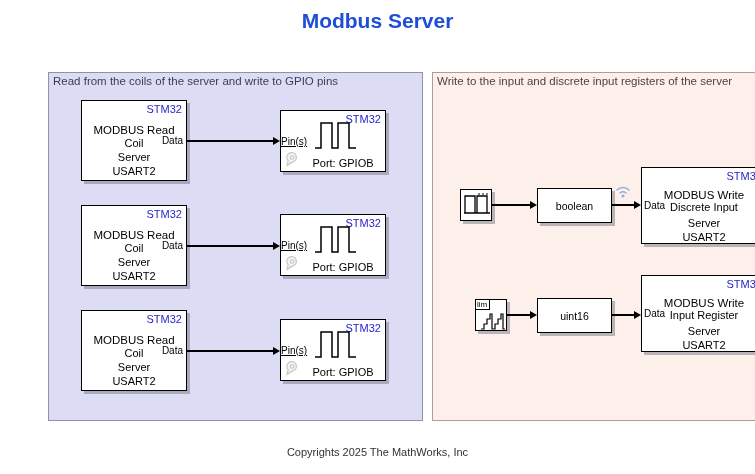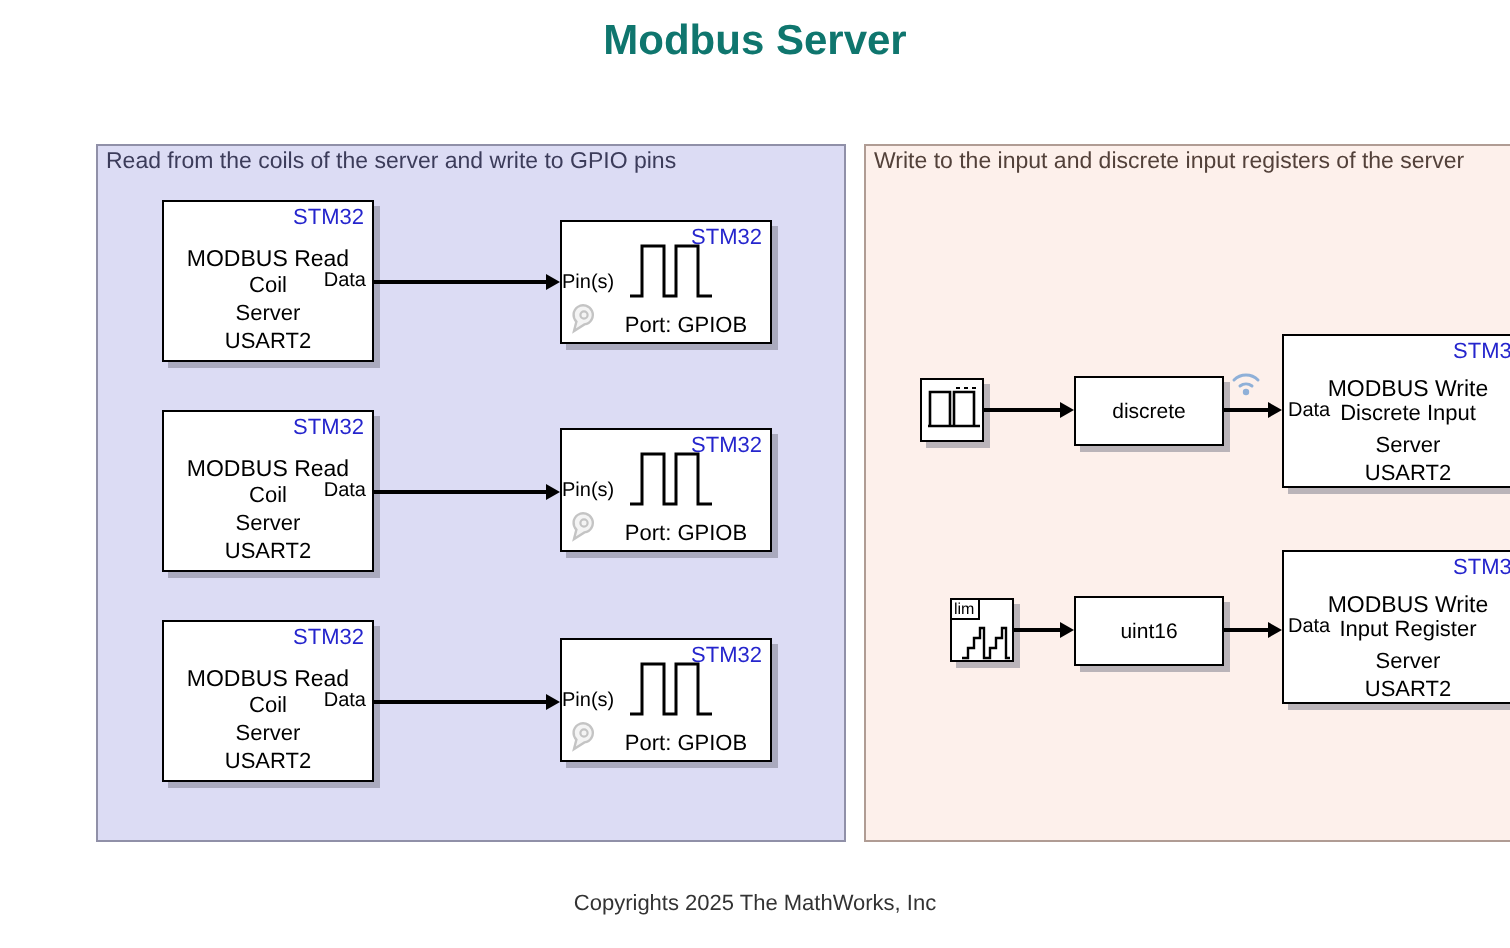--- a/index.html
+++ b/index.html
@@ -2,21 +2,21 @@
 <html style="--stm32-blue: #2525cd; --left-region-bg: #dcdcf4; --left-region-border: #9090a8; --left-region-label: #3c3c5a; --right-region-bg: #fdf0eb; --right-region-border: #b09c94; --right-region-label: #53413a; --wire: #000000; --shadow: rgba(120,120,135,0.5); --wifi-icon: #8fb0d8; --badge-icon: #c4c4c4;"><head>
 <meta charset="utf-8">
 <style>
   html,body{margin:0;padding:0;background:#fff;}
   .canvas{
     position:relative;width:755px;height:474px;background:#fff;overflow:hidden;
     font-family:"Liberation Sans",sans-serif;color:#000;
   }
   .model-title{
     position:absolute;top:9px;left:0;width:100%;text-align:center;
-    font-size:21px;font-weight:bold;color:#0f766e;
+    font-size:21px;font-weight:bold;color:#1d4ed8;
   }
   .footer-note{
     position:absolute;top:446px;left:0;width:100%;text-align:center;
     font-size:11px;color:#333;
   }
   .region{position:absolute;box-sizing:border-box;border:1px solid;margin-left:36px;}
   .region-left{
     left:12px;top:72px;width:375px;height:349px;
     background:var(--left-region-bg,#dcdcf4);
     border-color:var(--left-region-border,#9090a8);
@@ -40,21 +40,21 @@
   .port-label{position:absolute;font-size:10px;white-space:nowrap;}
 
   .read-block{width:106px;height:81px;}
   .read-block .blk-title{top:23px;}
   .read-block .coil-label{top:36px;}
   .read-block .out-port{top:34px;right:3px;}
   .read-block .srv1{top:50px;}
   .read-block .srv2{top:64px;}
 
   .gpio-block{width:106px;height:62px;}
-  .gpio-block .in-port{left:0;top:25px;}
+  .gpio-block .in-port{left:0;top:25px;text-decoration:underline;}
   .gpio-block .wave{position:absolute;left:33px;top:9px;}
   .gpio-block .badge{position:absolute;left:3px;top:40px;}
   .gpio-block .port-caption{position:absolute;left:22px;top:46px;width:80px;text-align:center;font-size:11px;white-space:nowrap;}
 
   .write-block{width:126px;height:77px;}
   .write-block .blk-title{top:21px;}
   .write-block .in-port{left:2px;top:32px;}
   .write-block .subtitle{top:33px;}
   .write-block .srv1{top:49px;}
   .write-block .srv2{top:63px;}
@@ -177,21 +177,21 @@
       <span>
         <svg width="28" height="28" viewBox="0 0 28 28">
           <path d="M1 21 H27 M2 21 V4 H12 V21 M14 21 V4 H24 V21" fill="none" stroke="#000" stroke-width="1.3"></path>
           <path d="M15 2 h2 M19 2 h2 M23 2 h2" stroke="#000" stroke-width="1"></path>
         </svg>
       </span>
     </div>
     <div class="wire" style="left:59px;top:131px;width:38px;"></div>
     <div class="arrow-head" style="left:97px;top:128px;"></div>
     <div class="block conv-block" style="left:104px;top:115px;">
-      <span class="conv-label">discrete</span>
+      <span class="conv-label">boolean</span>
     </div>
     <div class="wire" style="left:179px;top:131px;width:22px;"></div>
     <div class="arrow-head" style="left:201px;top:128px;"></div>
     <span class="wifi" style="left:181px;top:109px;">
       <svg width="18" height="18" viewBox="0 0 18 18">
         <path d="M3 8 A8.5 8.5 0 0 1 15 8" fill="none" stroke="var(--wifi-icon,#8fb0d8)" stroke-width="1.5" stroke-linecap="round"></path>
         <path d="M6 11 A4.8 4.8 0 0 1 12 11" fill="none" stroke="var(--wifi-icon,#8fb0d8)" stroke-width="1.5" stroke-linecap="round"></path>
         <circle cx="9" cy="14" r="1.6" fill="var(--wifi-icon,#8fb0d8)"></circle>
       </svg>
     </span>

